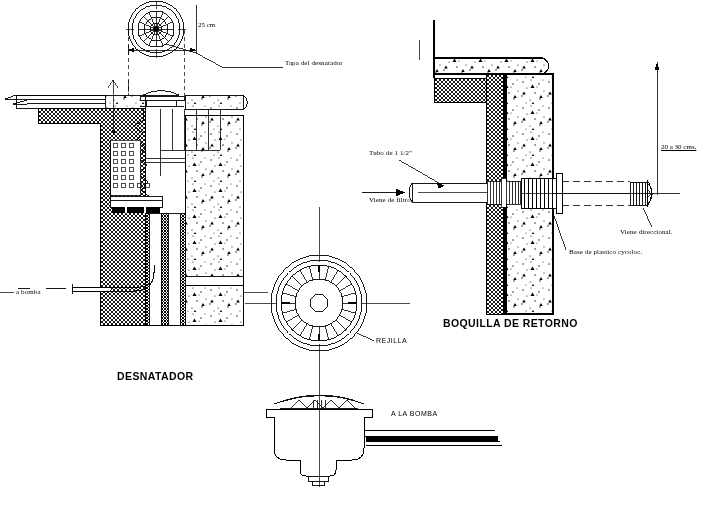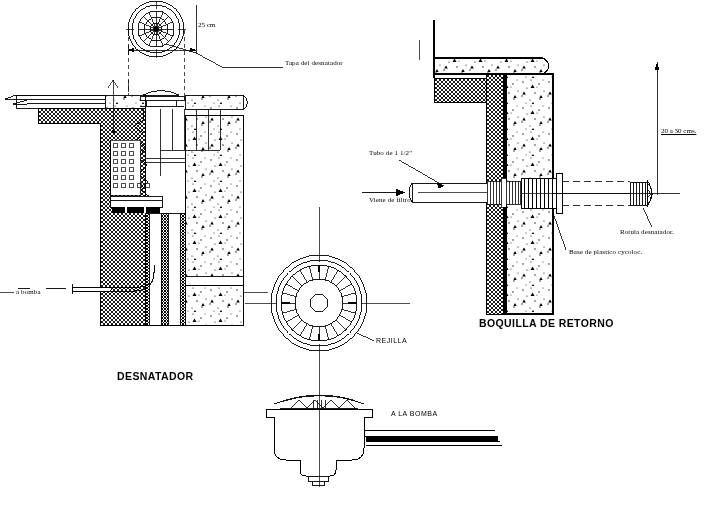--- a/index.html
+++ b/index.html
@@ -396,26 +396,26 @@
   <div class="lbl dim" style="left:198px;top:21px;">25 cm</div>
 
   <div class="lbl note" style="left:16px;top:276px;margin-top:12px;">a bomba</div>
 
   <div class="lbl note" style="left:369px;top:149px;">Tubo de 1 1/2"</div>
 
   <div class="lbl note" style="left:369px;top:196px;">Viene de filtro.</div>
 
   <div class="lbl note" style="left:569px;top:248px;">Base de plastico cycoloc.</div>
 
-  <div class="lbl note" style="left:620px;top:228px;">Rotula desnatador.</div>
-
-  <div class="lbl dim" style="left:661px;top:127px;text-decoration:underline;">20 a 30 cms.</div>
+  <div class="lbl note" style="left:620px;top:228px;">Viene direccional.</div>
+
+  <div class="lbl dim" style="left:661px;top:143px;text-decoration:underline;">20 a 30 cms.</div>
 
   <div class="lbl cap" style="left:376px;top:337px;">REJILLA</div>
 
   <div class="lbl cap" style="left:391px;top:410px;">A LA BOMBA</div>
 
   <div class="lbl title" style="left:117px;top:370px;text-align:right;">DESNATADOR</div>
 
-  <div class="lbl title" style="left:479px;top:317px;">BOQUILLA DE RETORNO</div>
+  <div class="lbl title" style="left:443px;top:317px;">BOQUILLA DE RETORNO</div>
 
 
 </div>
 
 </body></html>

